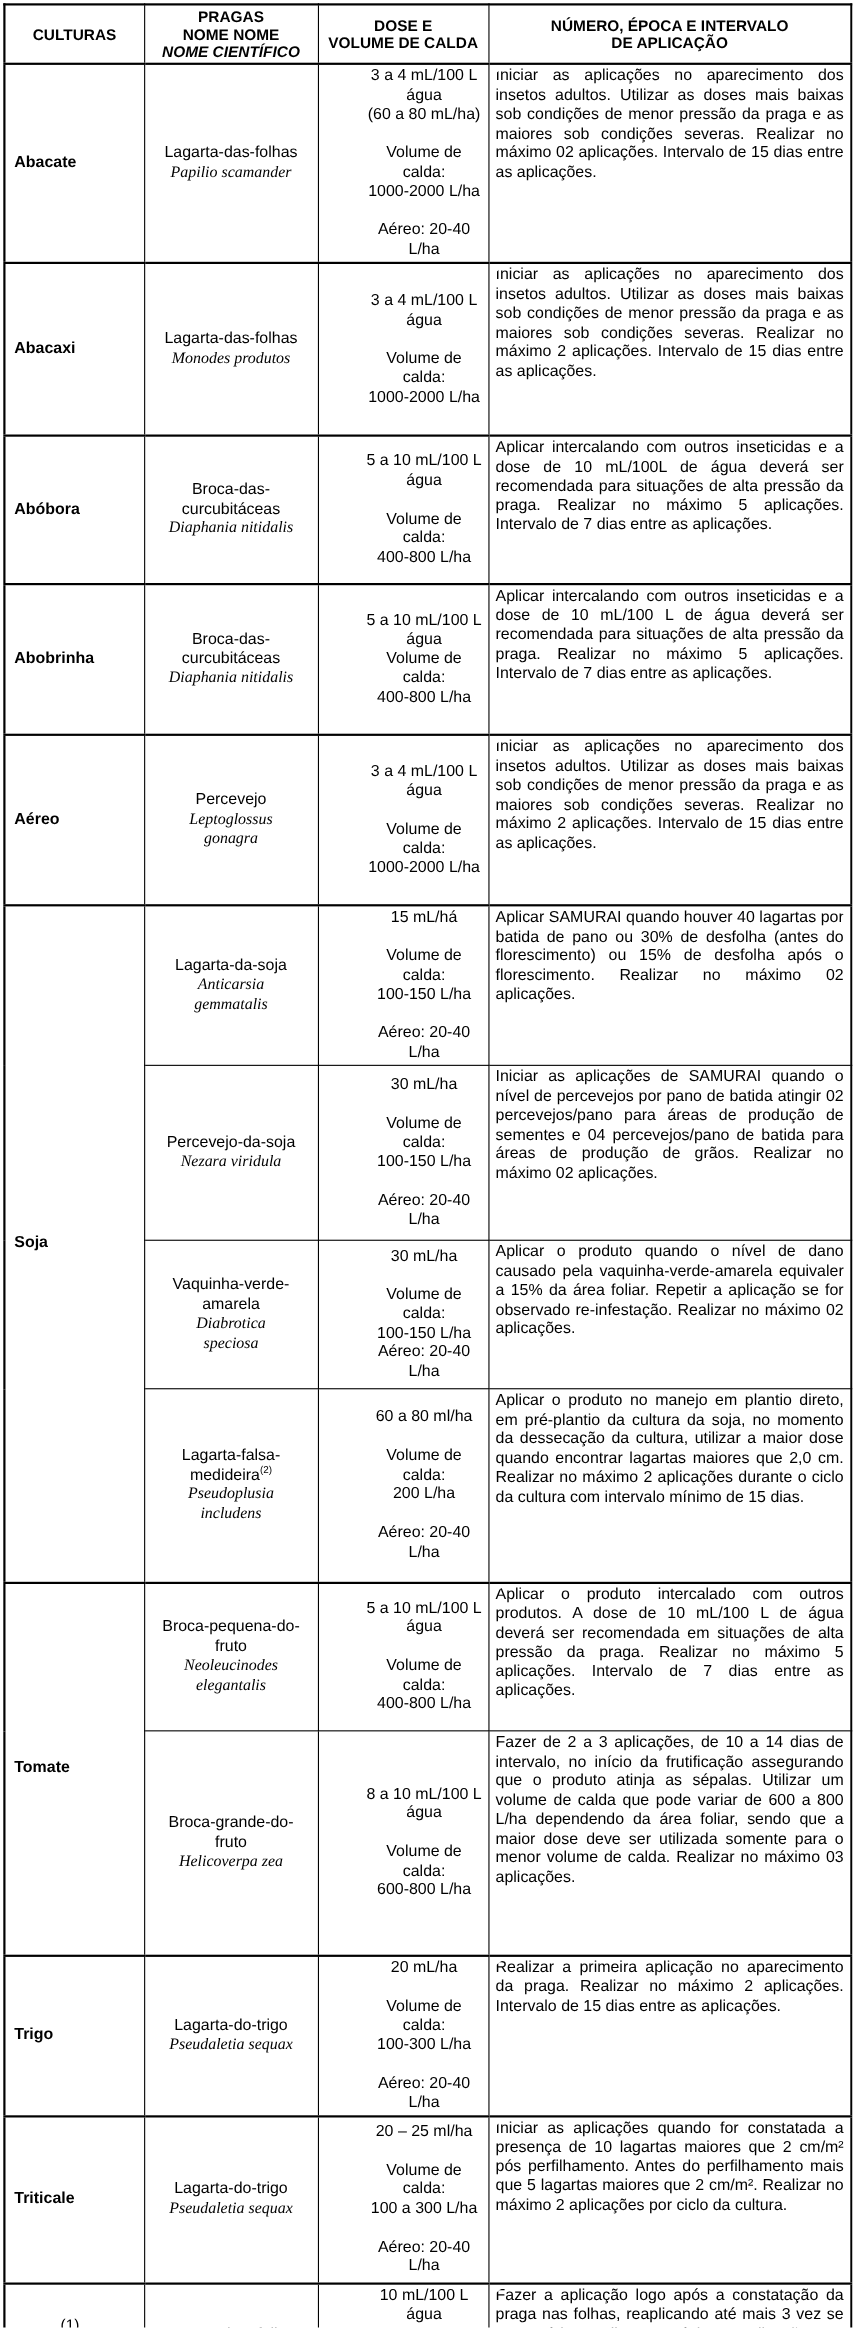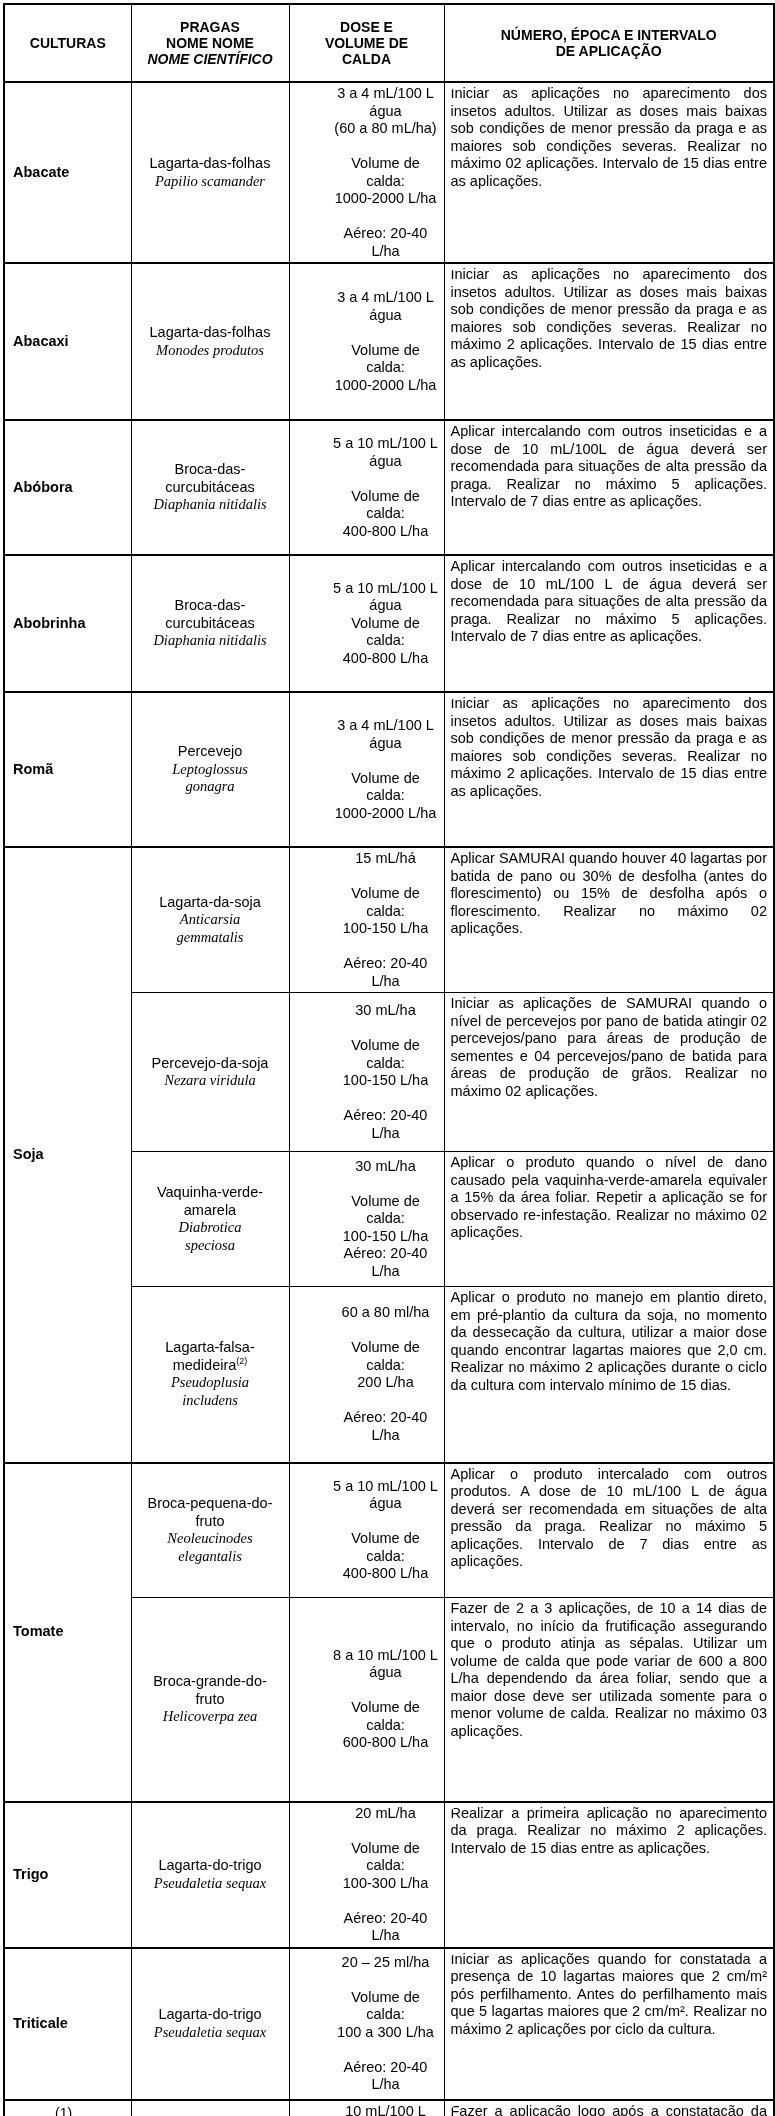--- a/index.html
+++ b/index.html
@@ -30,21 +30,21 @@
     vertical-align: middle;
     overflow: hidden;
   }
   tr.group > td { border-top-width: 2px; border-radius: 23px; }
   tr.header-row > th { border-bottom-width: 2px; }
   th {
     font-weight: bold;
     text-align: center;
     font-size: 14px;
     line-height: 16px;
-    padding: 14px;
+    padding: 2px;
   }
   .hline { display: block; }
   .hitalic { font-style: italic; }
   .pre { white-space: pre-line; }
   td.culture {
     font-weight: bold;
     text-align: left;
     padding-left: 8px;
   }
   td.pest { text-align: center; }
@@ -132,21 +132,21 @@
     <td class="pest"><span class="pcommon">Broca-das-
 curcubitáceas</span><em class="psci">Diaphania nitidalis</em></td>
     <td class="dose"><span class="dose-text">5 a 10 mL/100 L
 água
 Volume de calda:
 400-800 L/ha</span></td>
     <td class="app">Aplicar intercalando com outros inseticidas e a dose de 10 mL/100 L de água deverá ser recomendada para situações de alta pressão da praga. Realizar no máximo 5 aplicações. Intervalo de 7 dias entre as aplicações.</td>
   </tr>
 
   <tr class="group" style="height:155px">
-    <td class="culture">Romã</td>
+    <td class="culture">Aéreo</td>
     <td class="pest"><span class="pcommon">Percevejo</span><em class="psci">Leptoglossus
 gonagra</em></td>
     <td class="dose"><span class="dose-text">3 a 4 mL/100 L água
 
 Volume de calda:
 1000-2000 L/ha</span></td>
     <td class="app">Iniciar as aplicações no aparecimento dos insetos adultos. Utilizar as doses mais baixas sob condições de menor pressão da praga e as maiores sob condições severas. Realizar no máximo 2 aplicações. Intervalo de 15 dias entre as aplicações.</td>
   </tr>
 
   <tr class="group" style="height:118px">

